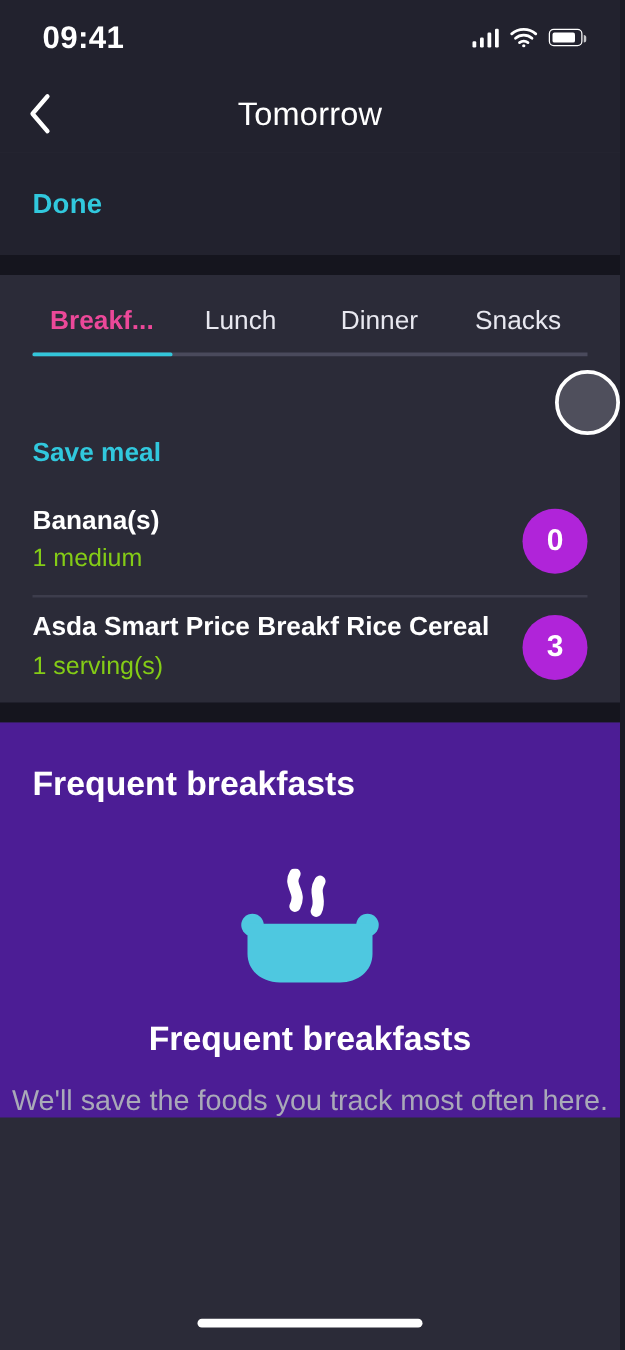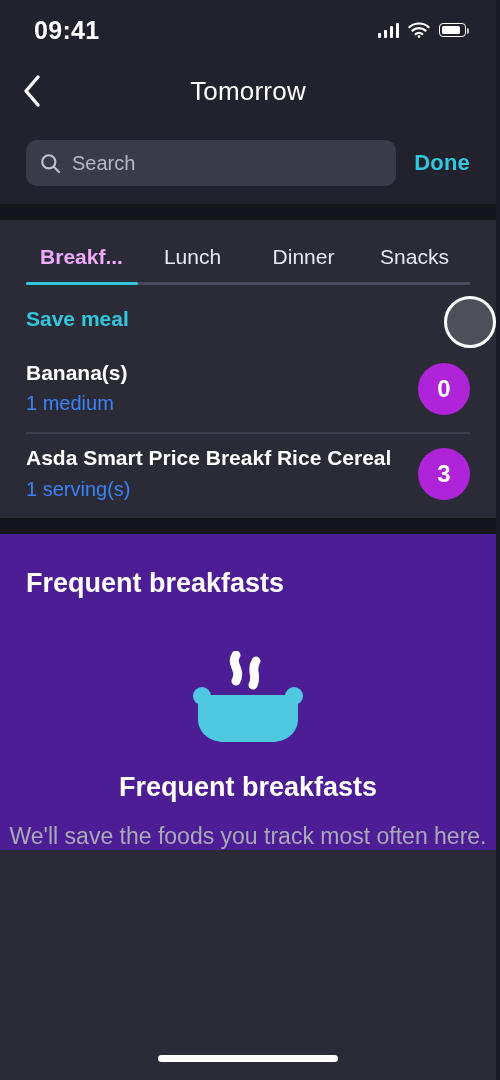--- a/index.html
+++ b/index.html
@@ -60,45 +60,45 @@
 
   .band { background:#15151e; height:16px; width:100%; }
 
   
   .tabsect { background:#2b2b38; }
   .tabs { display:flex; align-items:flex-end; height:62px; padding:0 26px; }
   .tab {
     flex:1; text-align:center; color:#e8e8f0; font-size:21px;
     padding-bottom:13px; position:relative;
   }
-  .tab.active { color:#f0abfc; font-weight:bold; }
+  .tab.active { color:#ec4899; font-weight:bold; }
   .tabline { height:3px; background:#4a4a5c; margin:0 26px; position:relative; }
   .tabline .ind {
     position:absolute; left:0; top:0; height:3px; width:112px; background:#33c6da;
     border-radius:2px;
   }
 
   
   .totalrow {
     display:flex; align-items:center; justify-content:space-between;
     padding:22px 26px 18px 26px;
   }
   .total-label { color:#fff; font-size:26px; font-weight:bold; letter-spacing:.1px; }
   .total-label .num { margin-left:12px; }
-  .save-meal { color:#31c8dd; font-size:21px; font-weight:bold; }
+  .save-meal { color:#31c8dd; font-size:21px; font-weight:bold;margin-top:44px; }
 
   
   .foodlist { padding:0 26px; }
   .fooditem {
     display:flex; align-items:center; justify-content:space-between;
     padding:10px 0 14px 0; gap:4px;
   }
   .food-main { flex:1; min-width:0; }
   .food-name { color:#fff; font-size:21px; font-weight:bold; line-height:1.35; }
-  .food-sub  { color:#3b82f6; font-size:20px; line-height:1.45; margin-top:2px; }
+  .food-sub  { color:#84cc16; font-size:20px; line-height:1.45; margin-top:2px; }
   .divider { height:2px; background:#3d3d4c; }
   .badge {
     width:52px; height:52px; border-radius:50%; background:#b024d9;
     color:#fff; font-size:24px; font-weight:bold;
     display:flex; align-items:center; justify-content:center; flex:none;
   }
 
   
   .freq { background:#4c1d95; padding-top:34px; }
   .freq-head { color:#fff; font-size:27px; font-weight:bold; padding:0 26px; }
@@ -148,27 +148,20 @@
   <div class="navbar">
     <div class="back-btn">
       <svg width="22" height="34" viewBox="0 0 22 34">
         <path d="M17 3 L5 17 L17 31" fill="none" stroke="#fff" stroke-width="3.4" stroke-linecap="round" stroke-linejoin="round"></path>
       </svg>
     </div>
     <div class="nav-title">Tomorrow</div>
   </div>
 
   <div class="searchrow">
-    <div class="searchfield">
-      <svg width="21" height="21" viewBox="0 0 21 21">
-        <circle cx="8.8" cy="8.8" r="6.6" fill="none" stroke="#c2c2ce" stroke-width="2.1"></circle>
-        <path d="M13.8 13.8 L19 19" stroke="#c2c2ce" stroke-width="2.1" stroke-linecap="round"></path>
-      </svg>
-      <span class="search-ph">Search</span>
-    </div>
     <div class="done-btn">Done</div>
   </div>
 
   <div class="band"></div>
 
   <div class="tabsect">
     <div class="tabs">
       <div class="tab active">Breakf...</div>
       <div class="tab">Lunch</div>
       <div class="tab">Dinner</div>

